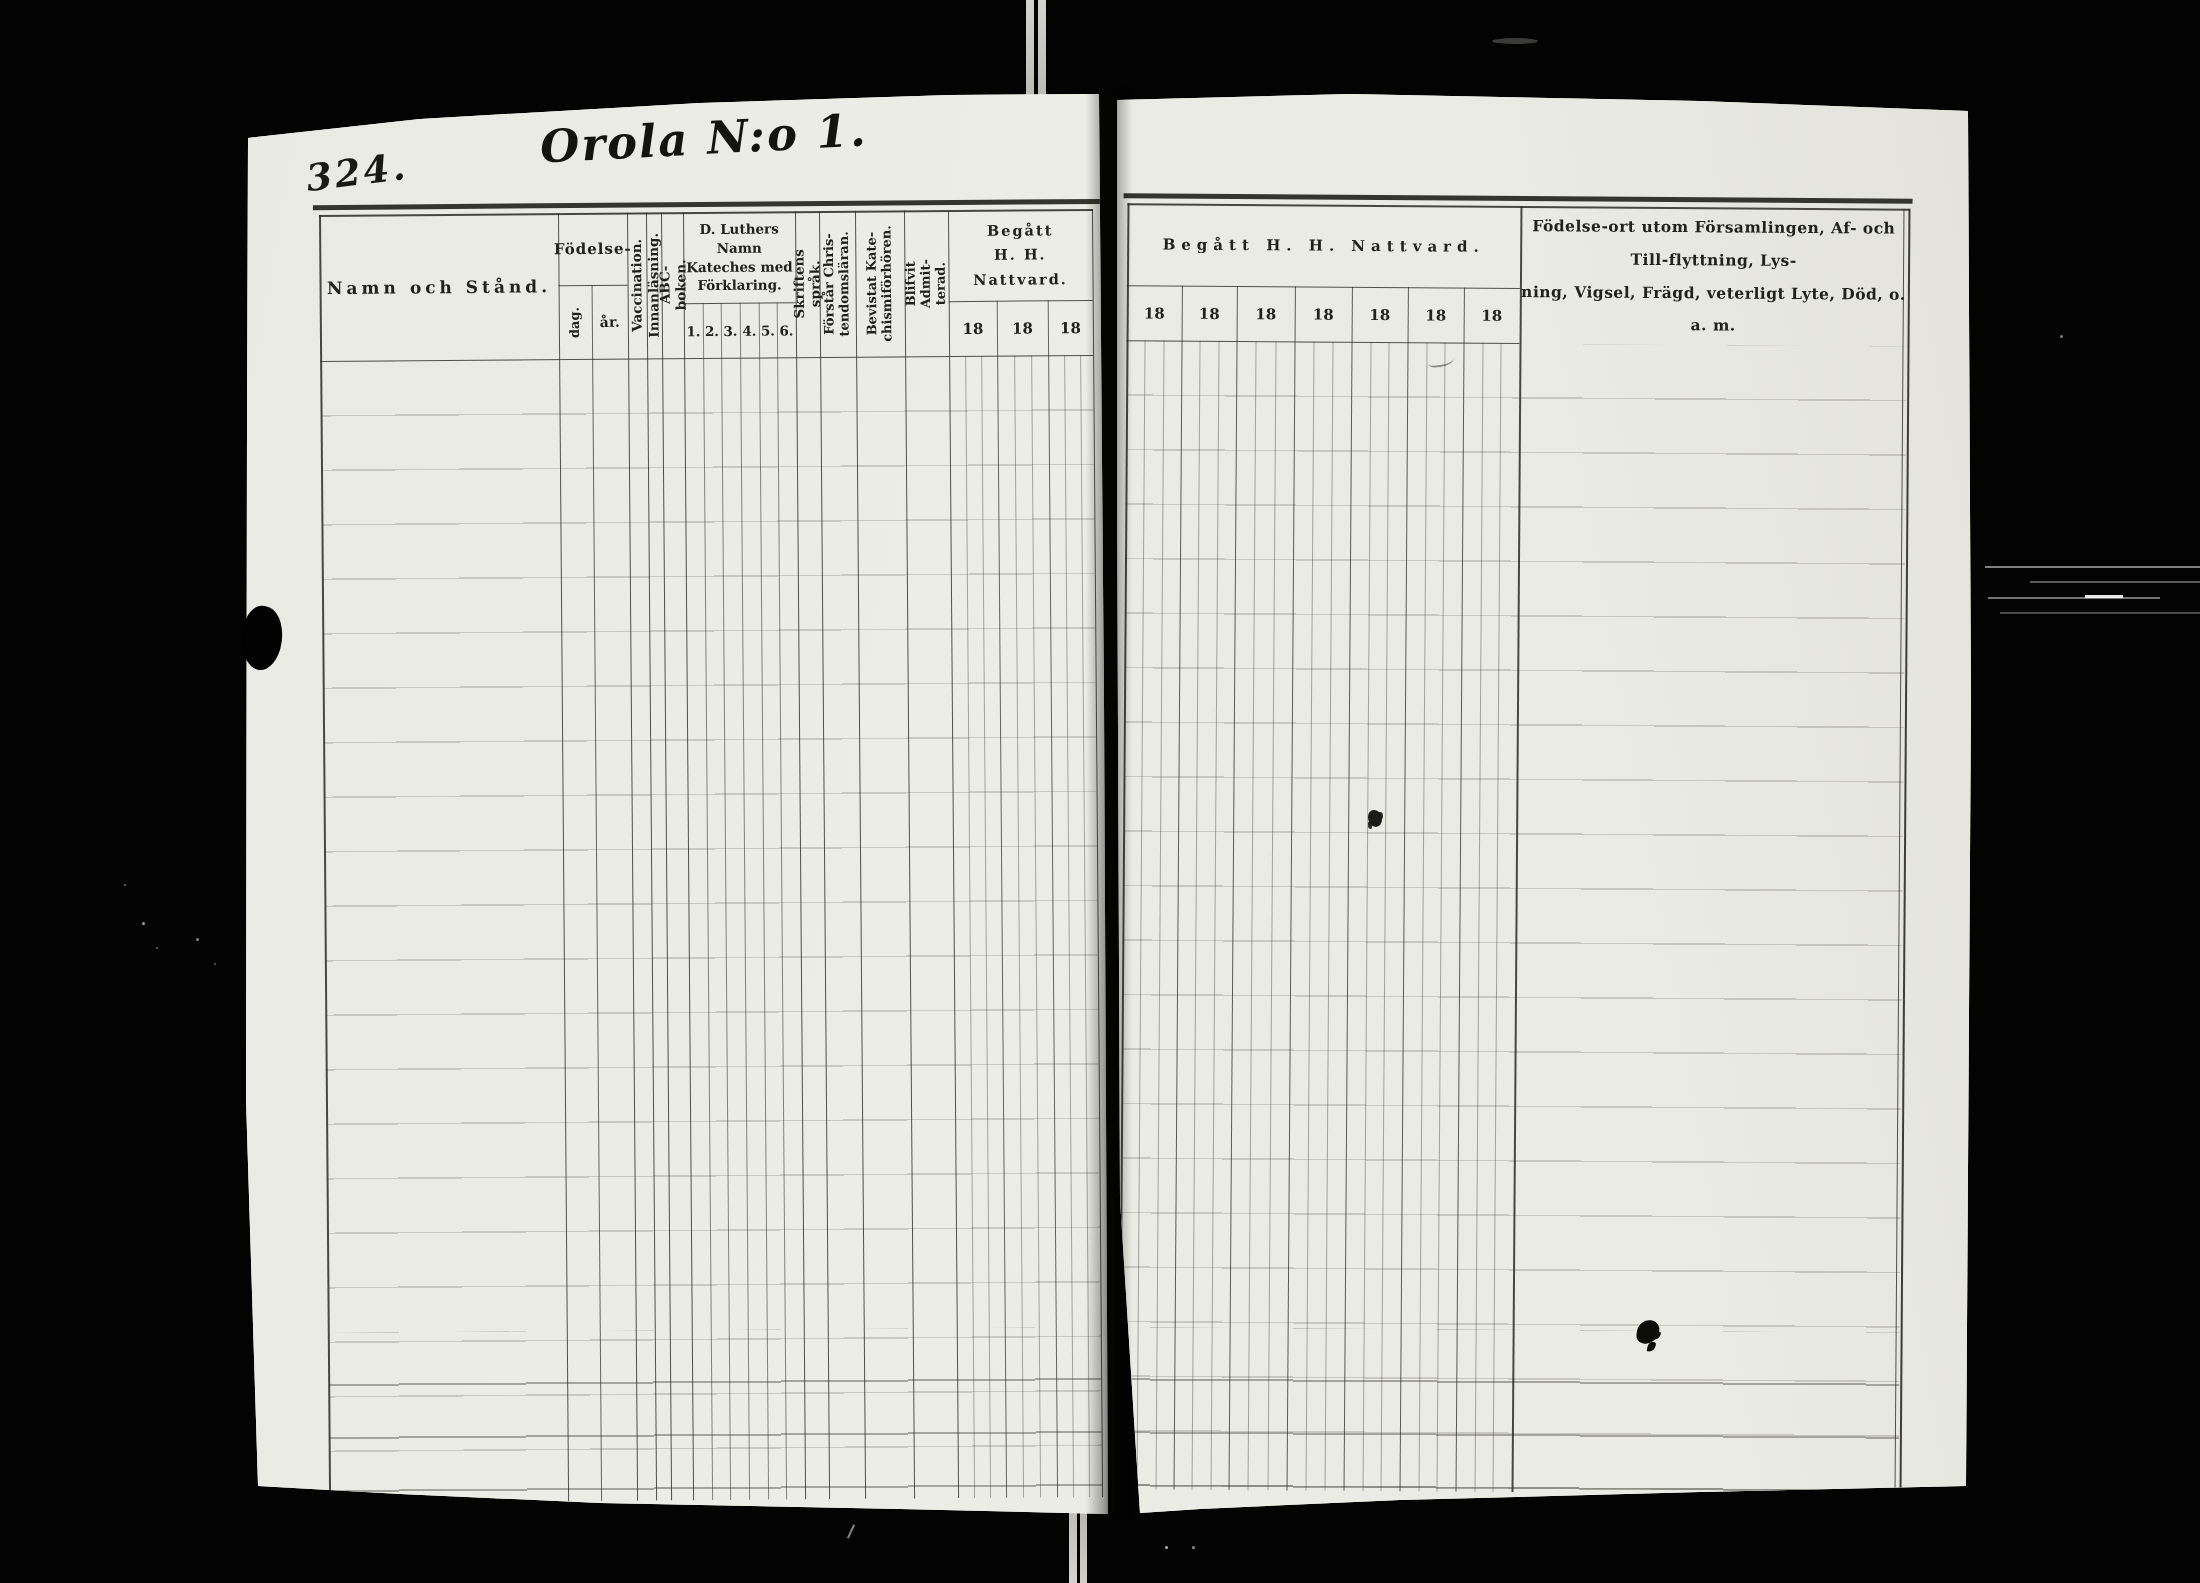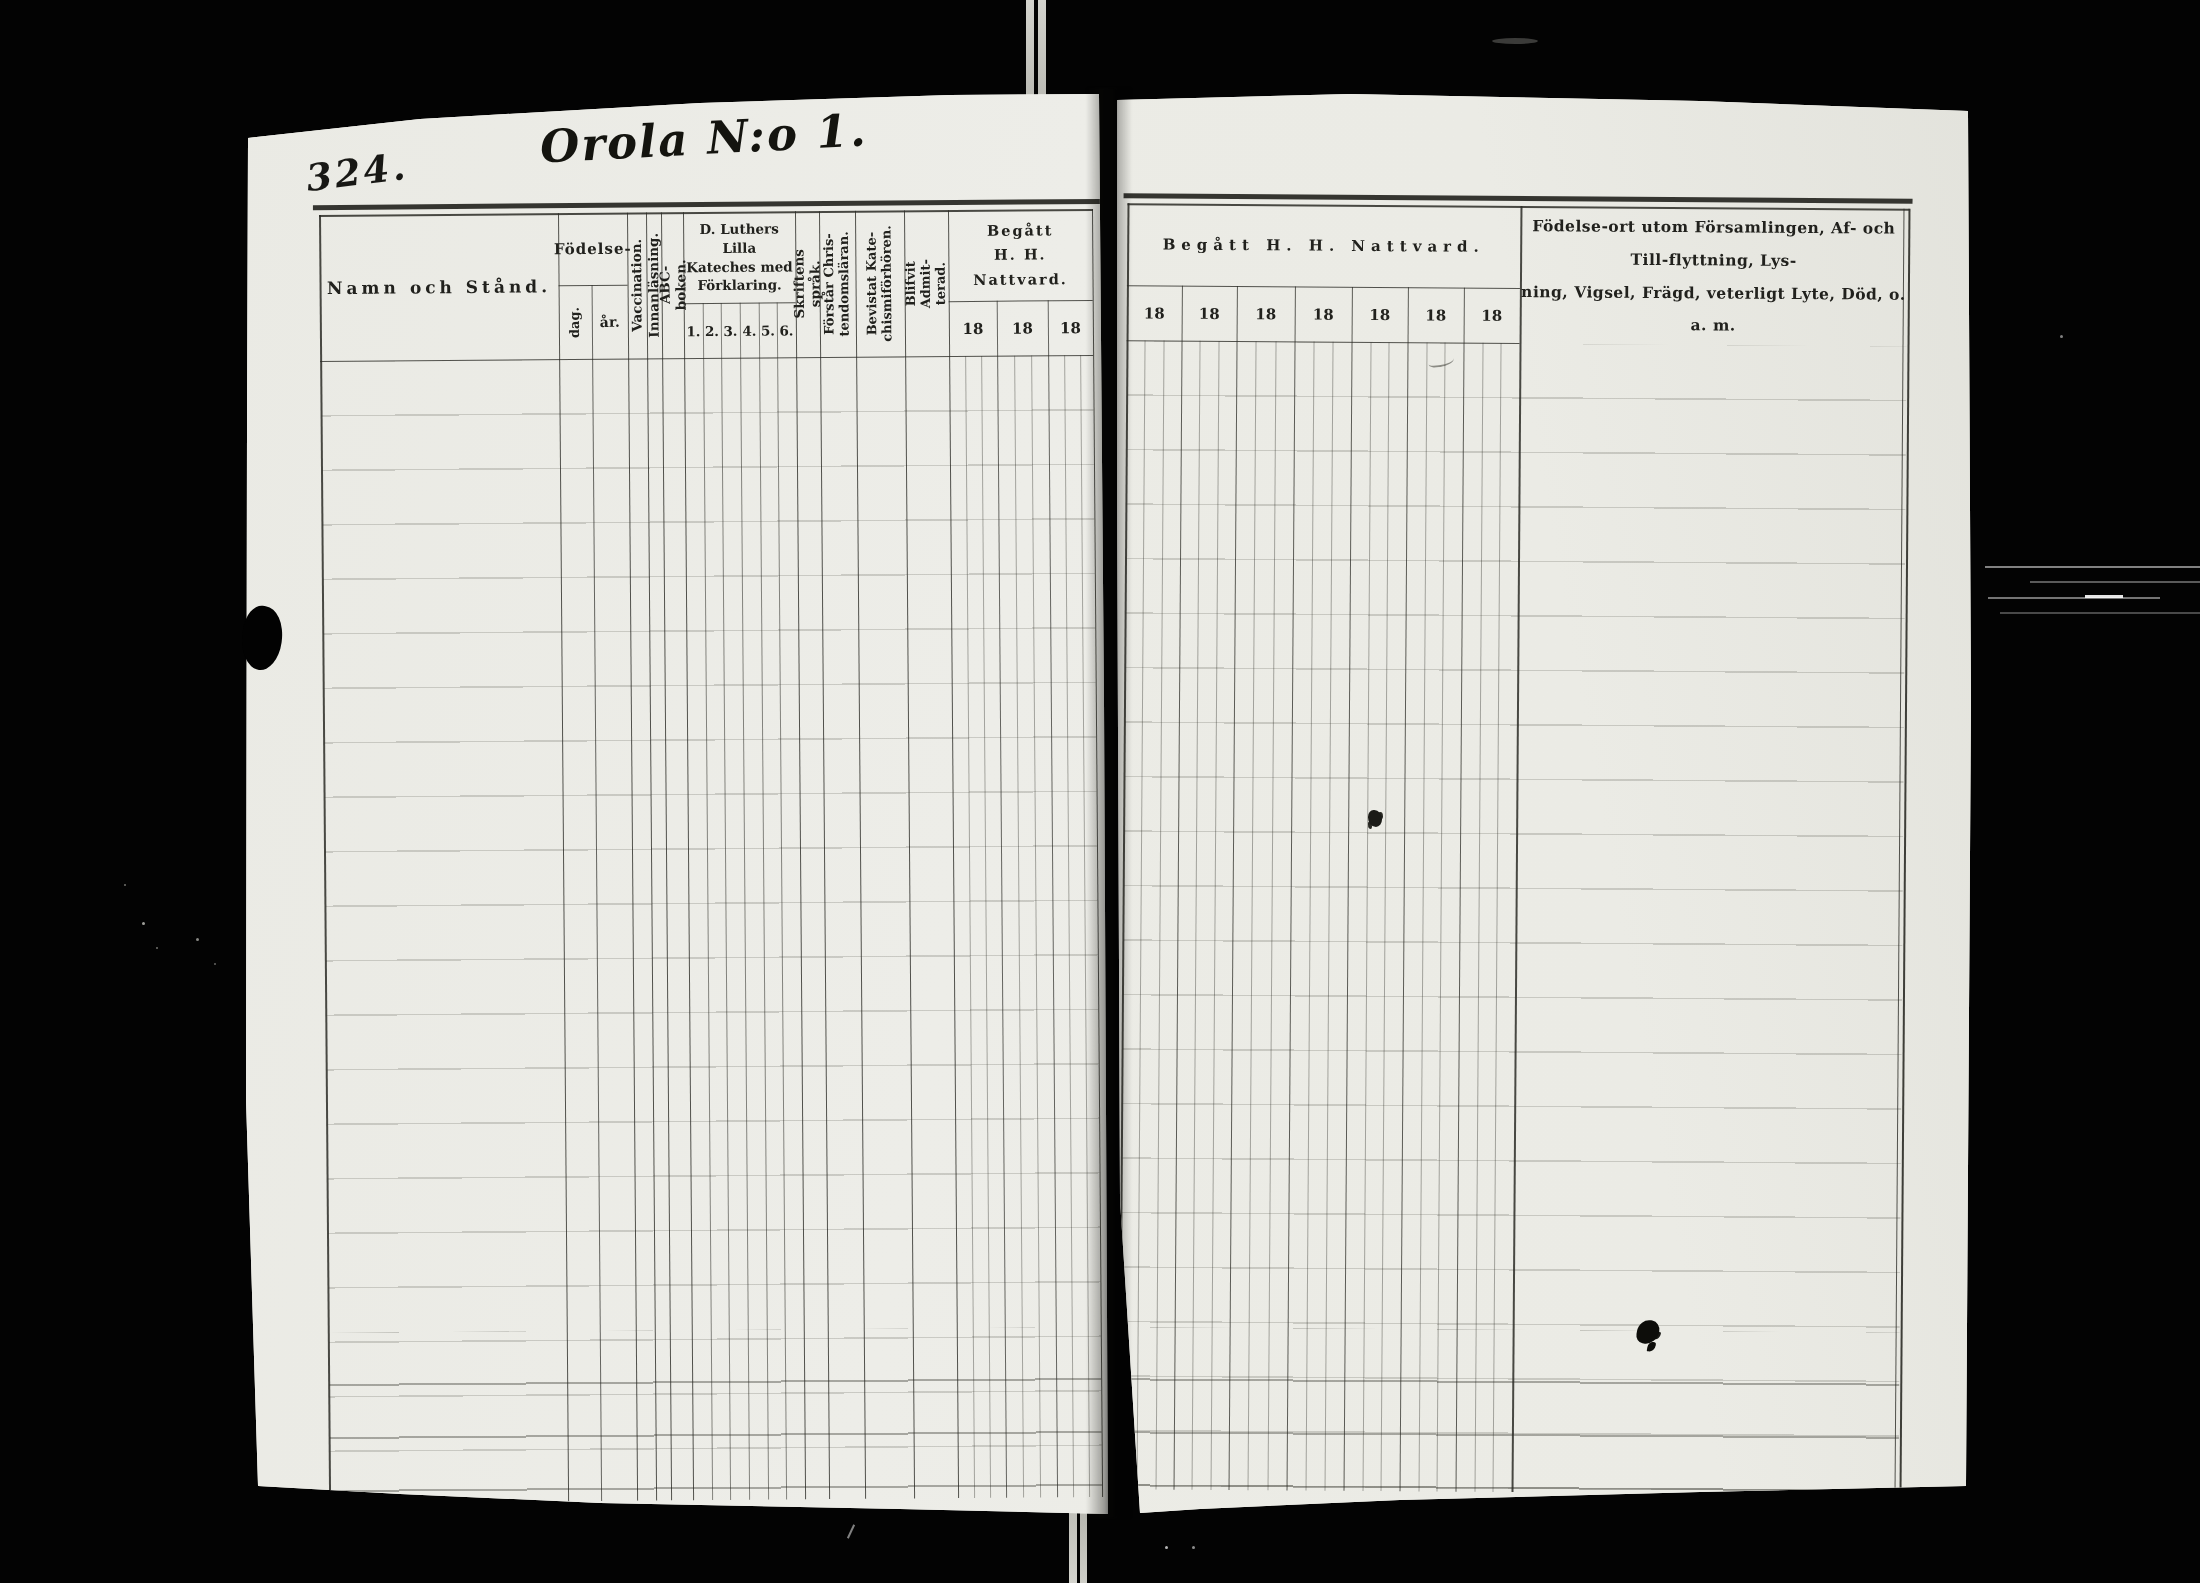--- a/index.html
+++ b/index.html
@@ -72,21 +72,21 @@
       <div class="cell" style="left:596px;top:284px;width:36px;height:74px;font-size:14px;">år.</div>
       <div class="cell" style="left:632px;top:212px;width:19px;height:146px;font-size:13.5px;">
         <span class="vtext">Vaccination.</span>
       </div>
       <div class="cell" style="left:651px;top:212px;width:15px;height:146px;font-size:13.5px;">
         <span class="vtext">Innanläsning.</span>
       </div>
       <div class="cell" style="left:666px;top:212px;width:22px;height:146px;font-size:13.5px;">
         <span class="vtext">ABC-boken.</span>
       </div>
-      <div class="cell pre" style="left:688px;top:212px;width:112px;height:91px;font-size:13.5px;line-height:1.4;">D. Luthers Lilla
+      <div class="cell pre" style="left:688px;top:212px;width:112px;height:91px;font-size:13.5px;line-height:1.4;">D. Luthers Namn
 Kateches med
 Förklaring.</div>
       <div class="cell" style="left:688px;top:303px;width:19px;height:55px;font-size:13.5px;">1.</div>
       <div class="cell" style="left:707px;top:303px;width:18px;height:55px;font-size:13.5px;">2.</div>
       <div class="cell" style="left:725px;top:303px;width:19px;height:55px;font-size:13.5px;">3.</div>
       <div class="cell" style="left:744px;top:303px;width:19px;height:55px;font-size:13.5px;">4.</div>
       <div class="cell" style="left:763px;top:303px;width:18px;height:55px;font-size:13.5px;">5.</div>
       <div class="cell" style="left:781px;top:303px;width:19px;height:55px;font-size:13.5px;">6.</div>
       <div class="cell" style="left:800px;top:212px;width:24px;height:146px;font-size:13.5px;">
         <span class="vtext">Skriftens språk.</span>

